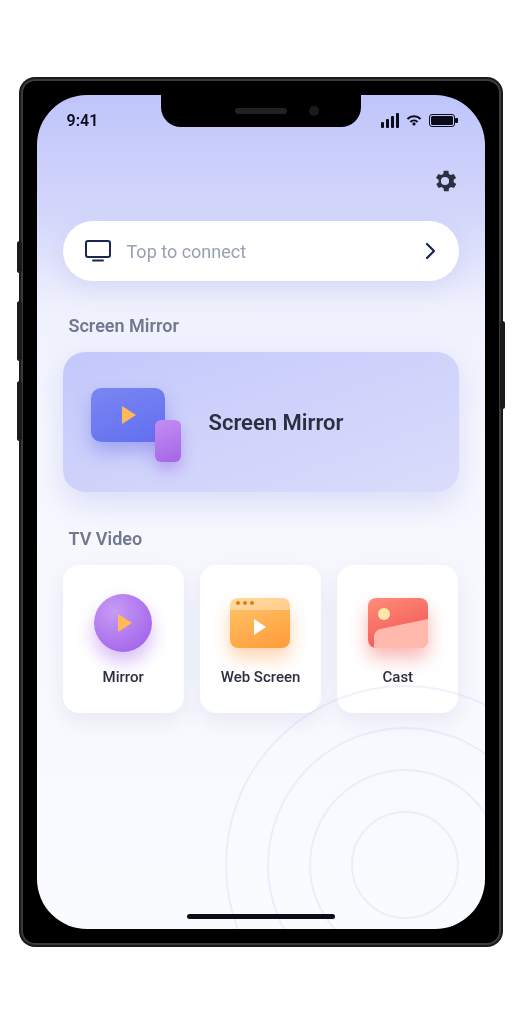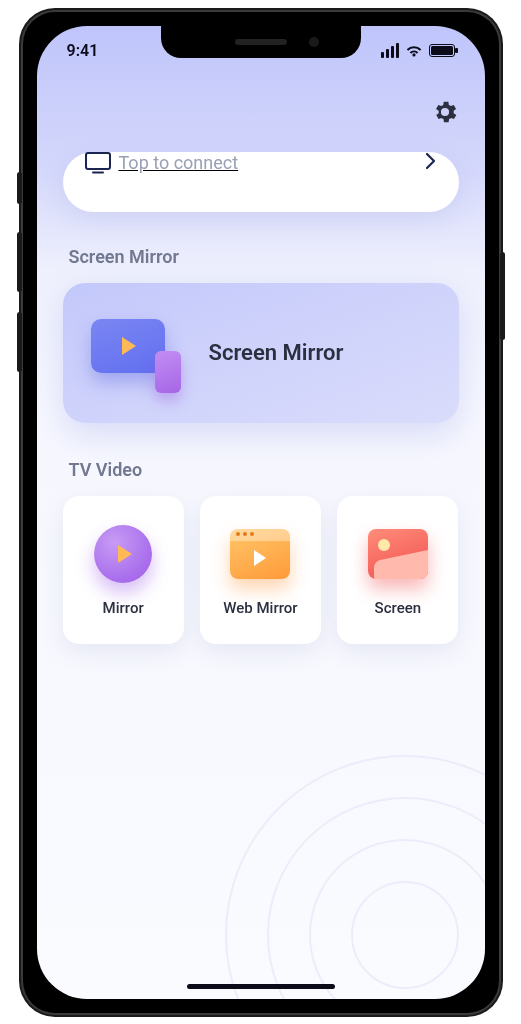--- a/index.html
+++ b/index.html
@@ -7,23 +7,23 @@
     width: 521px;
     height: 1024px;
     background: #fff;
     font-family: -apple-system, BlinkMacSystemFont, "Segoe UI", Roboto, sans-serif;
     display: flex;
     align-items: center;
     justify-content: center;
   }
   .phone-frame {
     width: 476px;
-    height: 1001px;
+    height: 862px;
     background: #000;
-    border-radius: 32px;
+    border-radius: 12px;
     padding: 14px;
     position: relative;
     box-shadow: 0 0 0 2px #3a3a3a, 0 0 0 4px #1a1a1a;
   }
   .side-btn { position:absolute; background:#1a1a1a; border-radius:3px; }
   .sb1 { left:-6px; top:160px; width:5px; height:32px; }
   .sb2 { left:-6px; top:220px; width:5px; height:60px; }
   .sb3 { left:-6px; top:300px; width:5px; height:60px; }
   .sb4 { right:-6px; top:240px; width:5px; height:88px; }
   .screen {
@@ -77,25 +77,25 @@
 
   .content { position:absolute; top:48px; left:0; right:0; bottom:0; padding: 24px 26px 0; }
   .settings-row { display:flex; justify-content:flex-end; margin-bottom:26px; }
   .gear svg { display:block; }
 
   .connect-pill {
     background:#fff;
     border-radius: 30px;
     height:60px;
     display:flex;
+    align-items:center;
     padding:0 22px;
-    gap:8px;
+    gap:16px;
     box-shadow: 0 8px 24px rgba(120,130,210,0.15);
     margin-bottom: 34px;
-    text-decoration: underline;
   }
   .connect-pill .tv-icon svg { display:block; }
   .connect-pill .label { flex:1; color:#9aa0b4; font-size:18px; }
   .connect-pill .chev svg { display:block; }
 
   .section-title { color:#72788f; font-size:18px; font-weight:600; margin:0 6px 16px; }
 
   .mirror-card {
     background: linear-gradient(160deg, #c3c8fb 0%, #cfd3fb 50%, #dadcfb 100%);
     border-radius: 22px;
@@ -264,30 +264,30 @@
             <div class="win">
               <div class="bar"></div>
               <div class="dots">
                   <span></span>
                   <span></span>
                   <span></span>
                 </div>
               <div class="play"></div>
             </div>
           </div>
-          <div class="lbl">Web Mirror</div>
+          <div class="lbl">Web Screen</div>
         </div>
         <div class="cast-card">
           <div class="ic ic-photo">
             <div class="pic">
               <div class="sun"></div>
               <div class="mtn"></div>
             </div>
           </div>
-          <div class="lbl">Screen</div>
+          <div class="lbl">Cast</div>
         </div>
       </div>
     </div>
 
     <div class="rings">
       <div class="r1"></div>
         <div class="r2"></div>
         <div class="r3"></div>
         <div class="r4"></div>
     </div>

